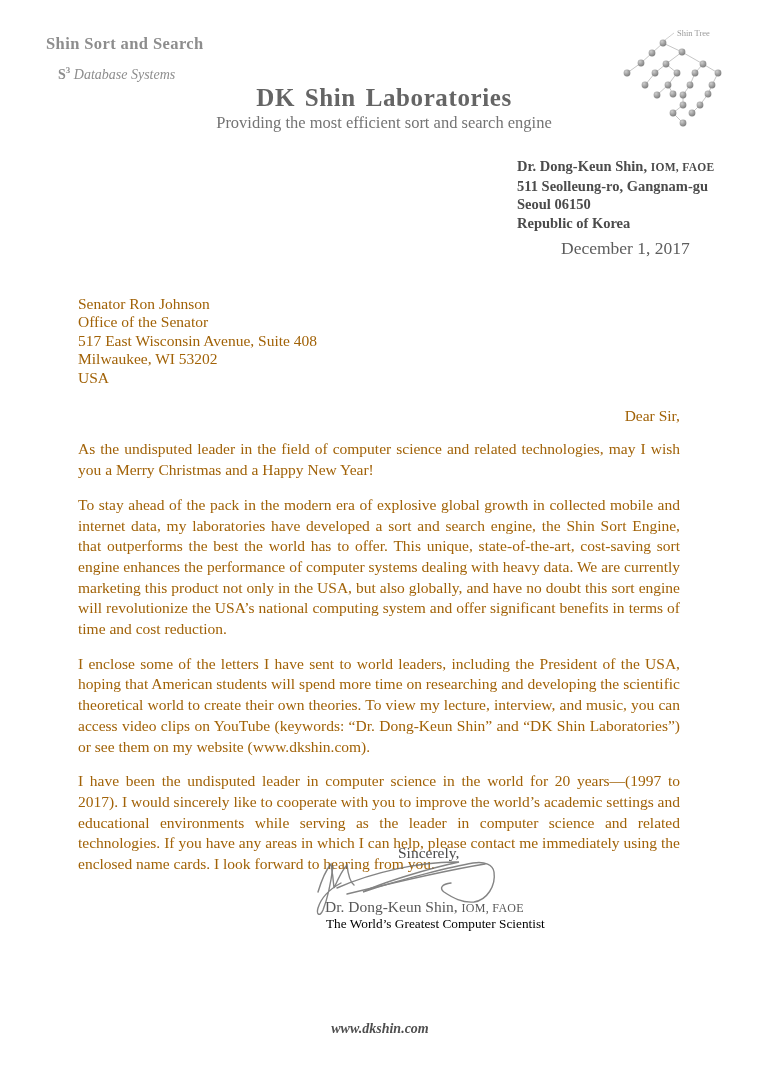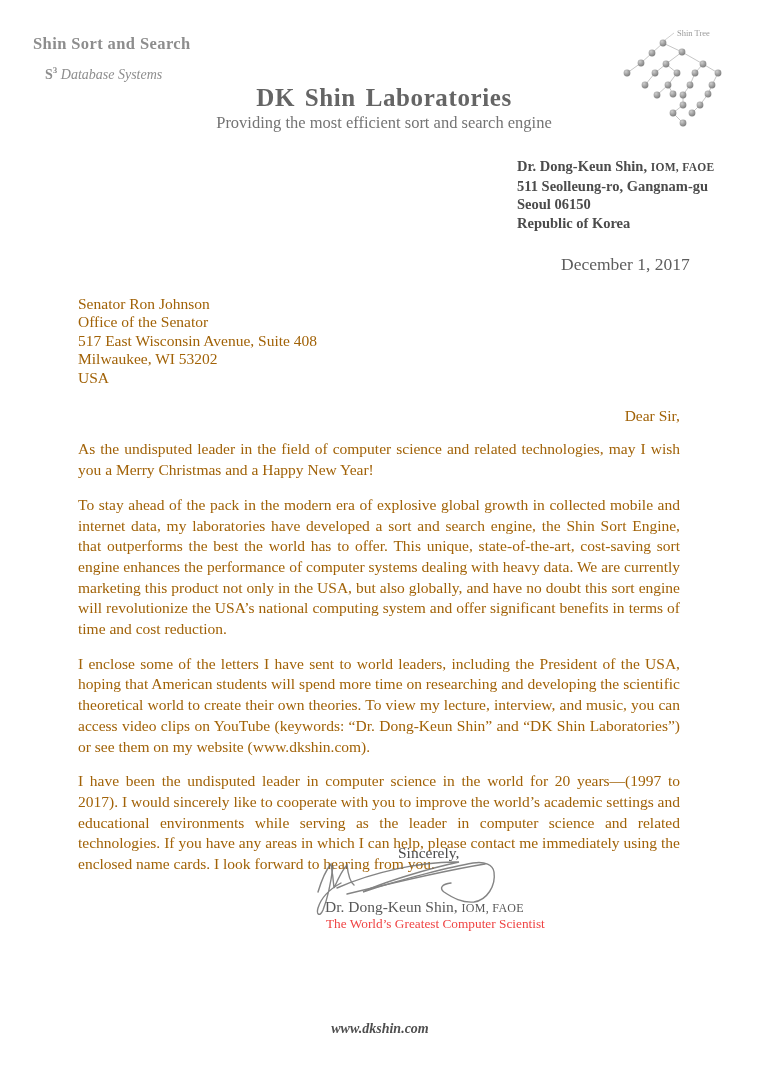--- a/index.html
+++ b/index.html
@@ -6,49 +6,49 @@
   .page{
     position:relative;
     width:760px;height:1080px;
     margin:0 auto;
     background:#ffffff;
     font-family:"Liberation Serif","DejaVu Serif",serif;
     color:#494949;
     overflow:hidden;
   }
   
-  .logo{position:absolute;left:33px;top:34px;color:#8d8d8d;}
+  .logo{position:absolute;left:46px;top:34px;color:#8d8d8d;}
   .logo-line1{font-weight:bold;font-size:16.5px;letter-spacing:.4px;}
   .logo-line2{font-size:14px;margin-left:12px;margin-top:11px;}
   .logo-line2 .s{font-weight:bold;font-style:normal;}
   .logo-line2 sup{font-size:9px;font-weight:bold;}
   .logo-line2 .ds{font-style:italic;}
   .tree-wrap{position:absolute;left:612px;top:18px;width:145px;height:128px;}
   .tree-wrap svg{display:block;}
   .tree-wrap text{font-family:"Liberation Serif","DejaVu Serif",serif;}
   .masthead{position:absolute;left:0;top:84px;width:768px;text-align:center;color:#6b6b6b;}
   .masthead-title{font-size:25px;font-weight:bold;letter-spacing:.6px;word-spacing:3px;color:#656565;}
   .masthead-tagline{font-size:16.5px;margin-top:1px;color:#747474;}
   
   .sender{position:absolute;left:517px;top:157px;font-weight:bold;font-size:14.5px;line-height:18.6px;color:#4b4b4b;}
   .sender .sc{font-size:11.5px;letter-spacing:.3px;}
   .sender sup{font-size:9px;}
-  .dateline{position:absolute;left:561px;top:254px;font-size:17.5px;color:#5d5d5d;}
+  .dateline{position:absolute;left:561px;top:238px;font-size:17.5px;color:#5d5d5d;}
   
   .letter{position:absolute;left:78px;top:295px;width:602px;font-size:15.5px;color:#a16207;}
   .recipient{line-height:18.4px;}
   .salutation{margin-top:20px;line-height:18.4px;text-align:right;}
   .para{margin-top:14px;line-height:20.7px;text-align:justify;}
   
   .sincerely{position:absolute;left:0;top:844px;width:100%;padding-left:8px;}
   .sincerely-inner{margin-left:390px;font-size:15.5px;color:#4a4a4a;}
   .signature{position:absolute;left:313px;top:856px;}
   .signer-name{position:absolute;left:325px;top:898px;font-size:15.5px;color:#585858;}
   .signer-name .sc{font-size:12px;letter-spacing:.3px;}
-  .signer-title{position:absolute;left:326px;top:916px;font-size:13.3px;color:#ef4444;}
+  .signer-title{position:absolute;left:326px;top:916px;font-size:13.3px;color:#000000;}
   
   .footer{position:absolute;left:0;top:1021px;width:100%;text-align:center;
           font-weight:bold;font-style:italic;font-size:14px;color:#4f4f4f;}
 </style>
 </head>
 <body>
 
 <div class="page">
 
   <div class="logo">

